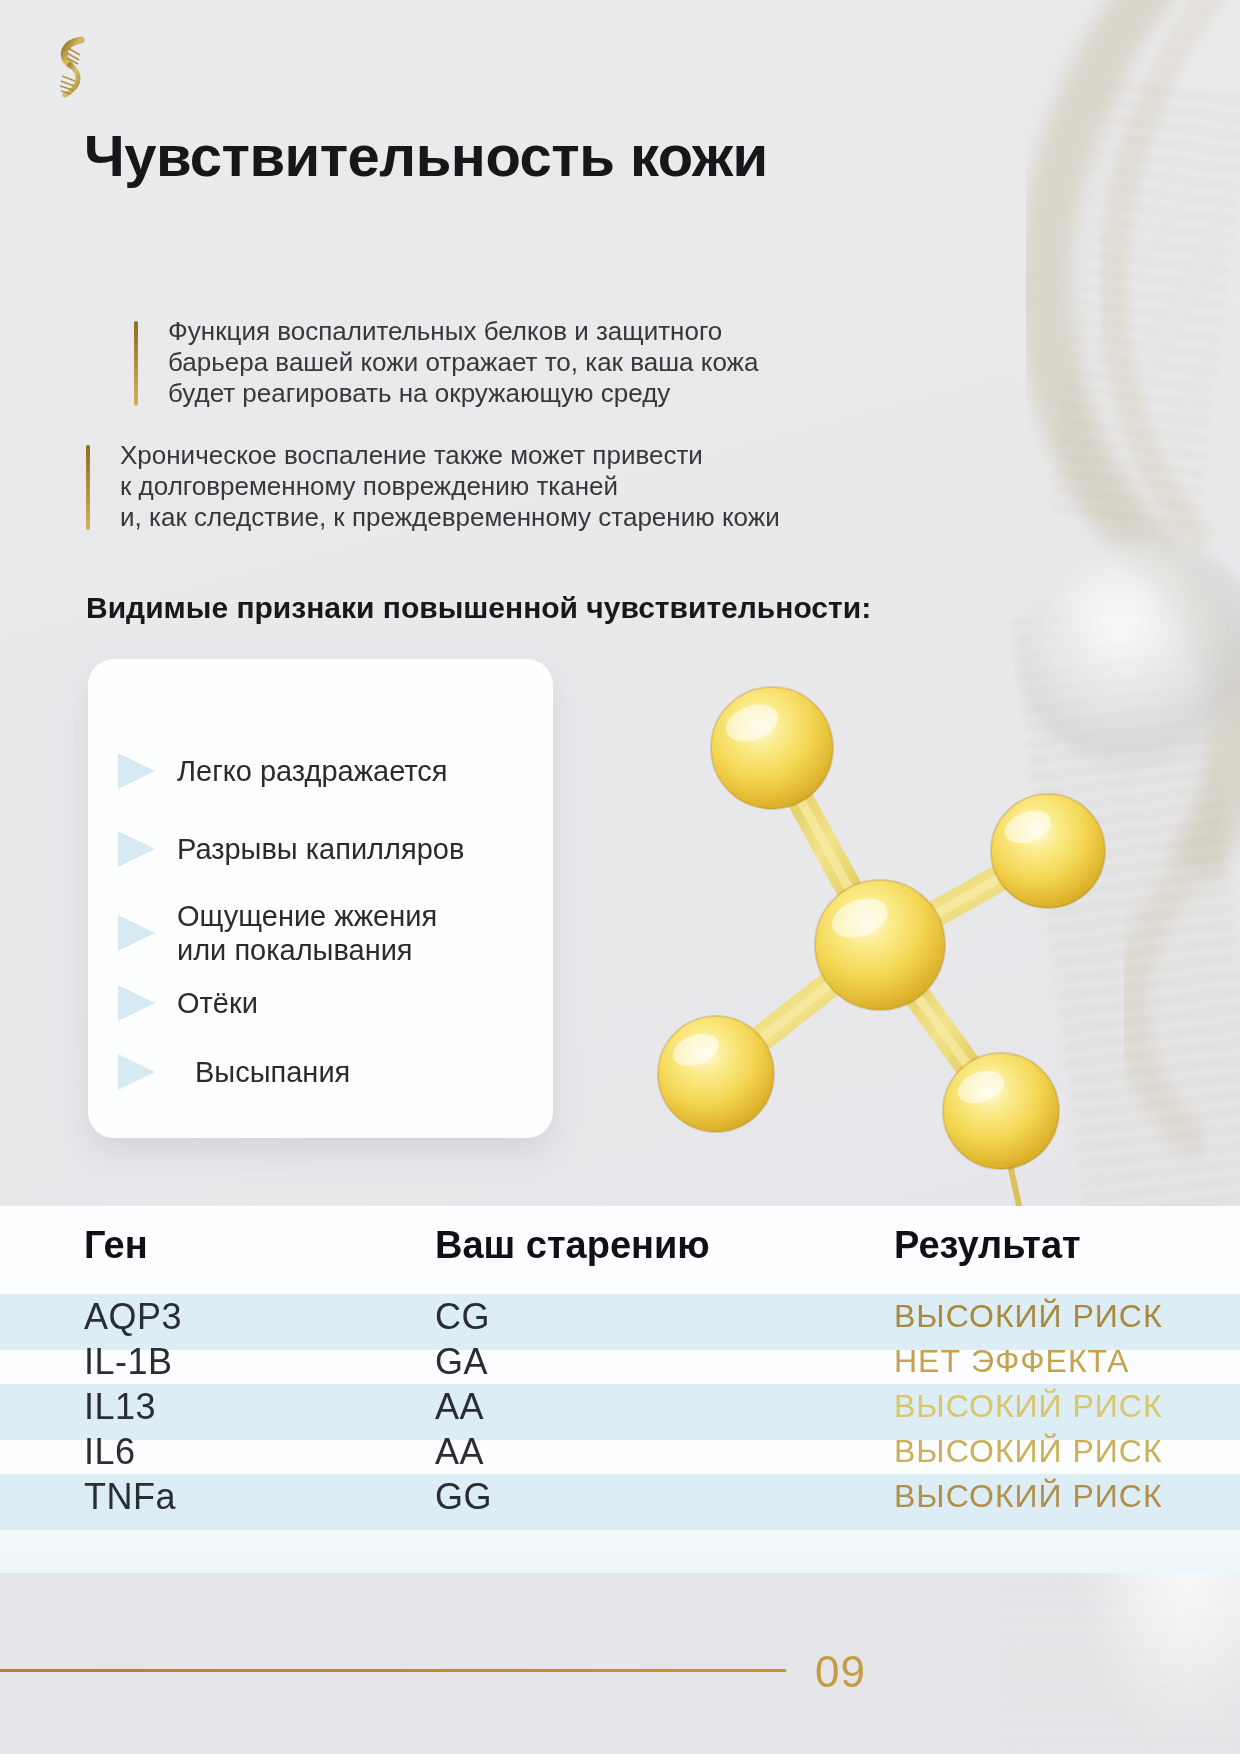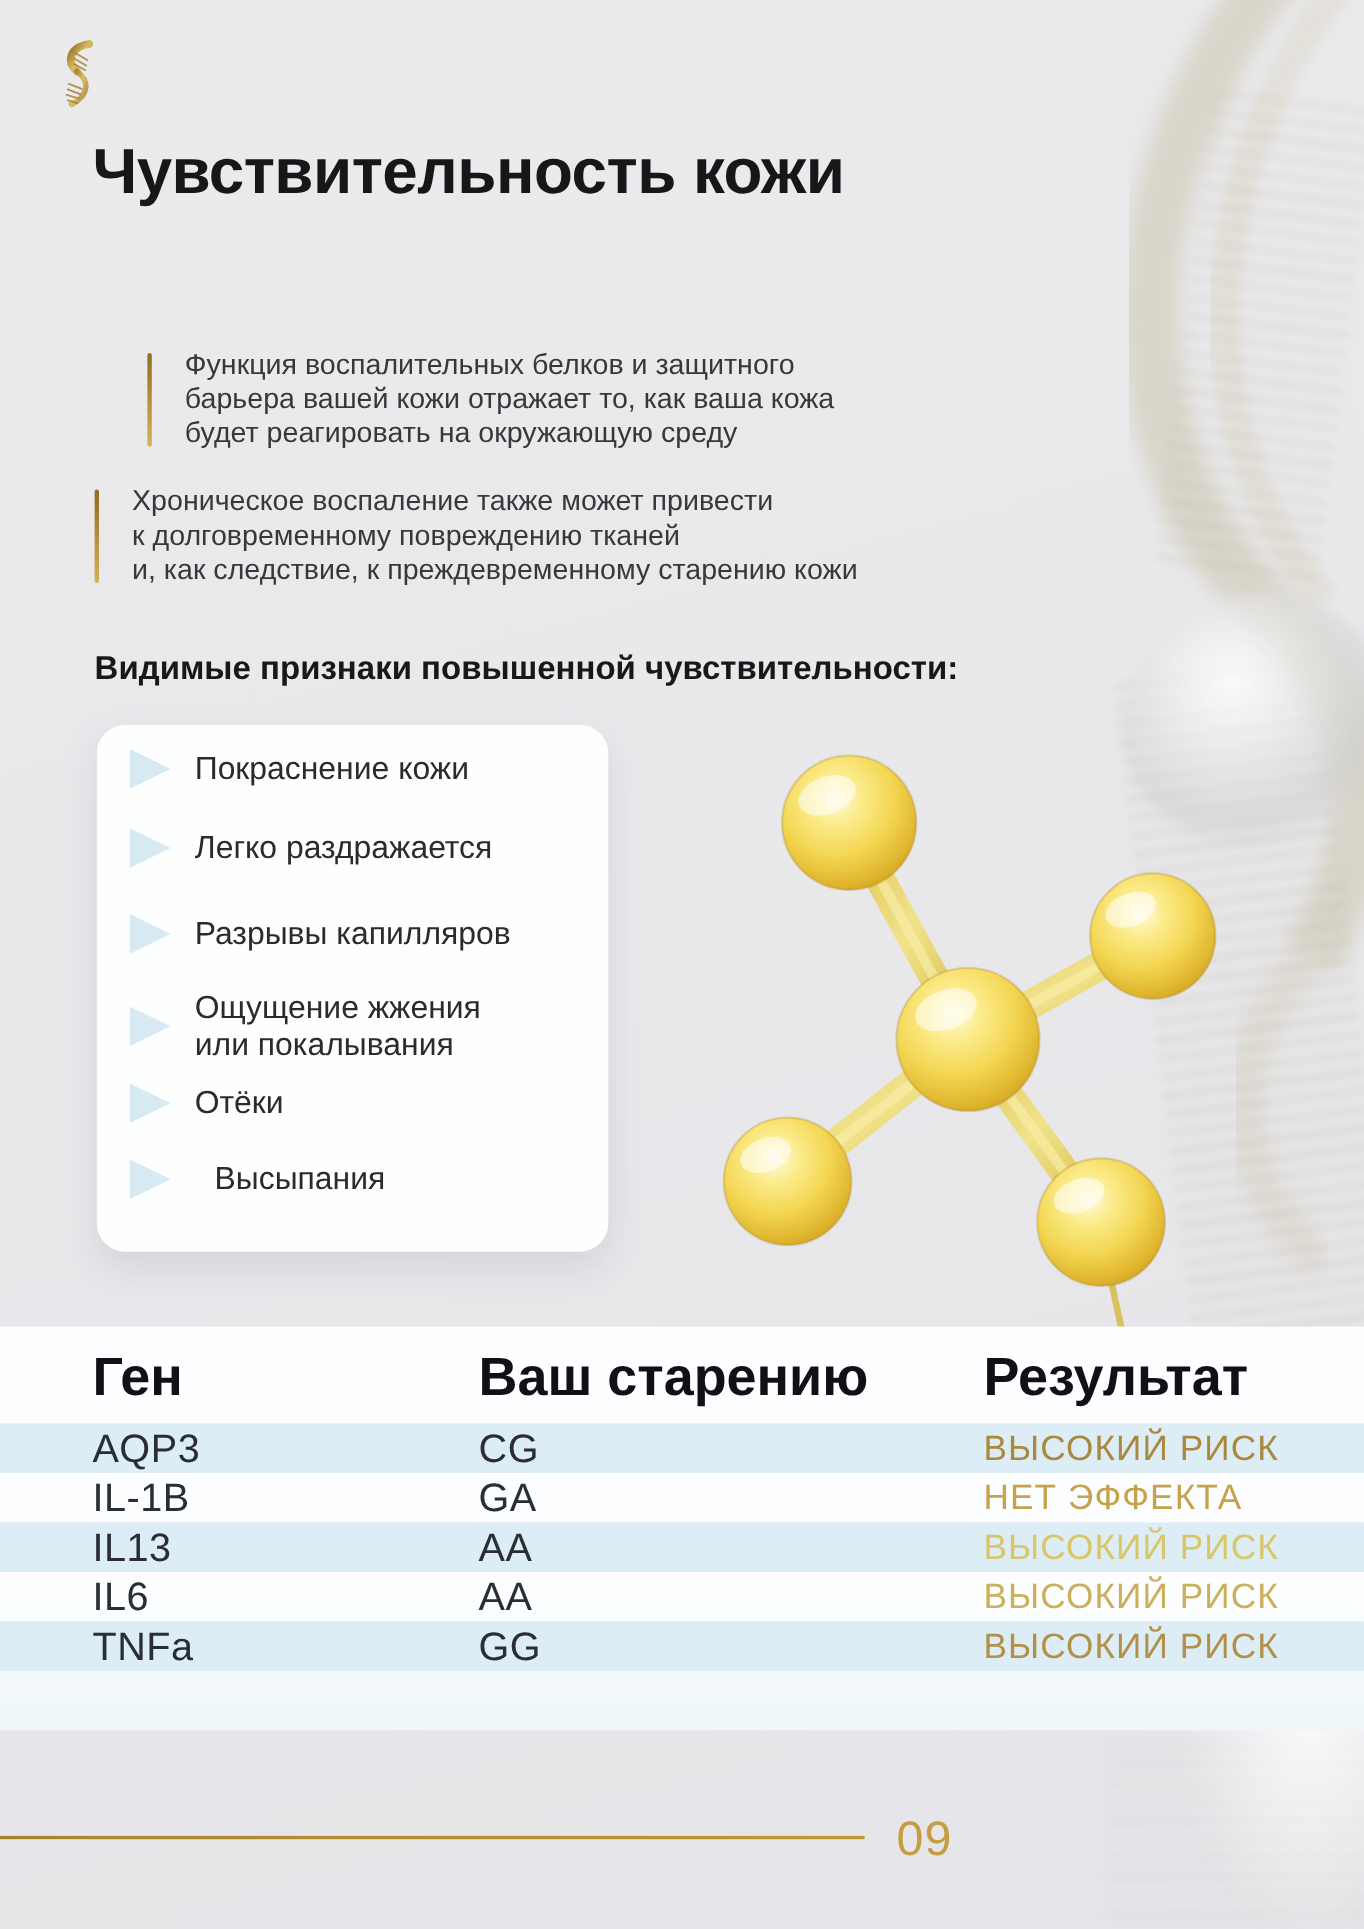--- a/index.html
+++ b/index.html
@@ -50,25 +50,25 @@
   .sign-item.si6{top:395px;gap:40px;}
   .tri{width:0;height:0;flex-shrink:0;
     border-top:18px solid transparent;border-bottom:18px solid transparent;
     border-left:37px solid #d7e9f3;}
   .sign-text{font-size:29px;line-height:34px;color:#2b2b2e;}
   
   .molecule{position:absolute;left:560px;top:560px;width:680px;height:680px;z-index:1;}
   
   .gtable{position:absolute;left:0;top:1206px;width:1240px;height:367px;z-index:3;
     background:linear-gradient(180deg,#fdfeff 0%,#fbfdfe 70%,#eef6fa 100%);}
-  .thead-cell{position:absolute;top:18px;font-size:49px;font-weight:700;color:#101114;}
+  .thead-cell{position:absolute;top:18px;font-size:38px;font-weight:700;color:#101114;}
   .col-gene{left:84px;}
   .col-genotype{left:435px;}
   .col-result{left:894px;}
-  .trow{position:absolute;left:0;width:1240px;height:45px;}
+  .trow{position:absolute;left:0;width:1240px;height:56px;}
   .trow.hl{background:#dcedf5;}
   .trow.row1{top:88px;}
   .trow.row2{top:133px;}
   .trow.row3{top:178px;}
   .trow.row4{top:223px;padding-left:36px;}
   .trow.row5{top:268px;}
   .tcell{position:absolute;line-height:45px;}
   .tcell.gene,.tcell.genotype{font-size:36px;font-weight:300;color:#2a2d33;letter-spacing:.5px;}
   .tcell.result{font-size:32px;font-weight:400;letter-spacing:1px;top:0;}
   
@@ -133,24 +133,20 @@
   </div>
   <div class="para p2">
     <div>Хроническое воспаление также может привести</div>
     <div>к долговременному повреждению тканей</div>
     <div>и, как следствие, к преждевременному старению кожи</div>
   </div>
 
   <h2 class="signs-heading">Видимые признаки повышенной чувствительности:</h2>
 
   <div class="card">
-    <div class="sign-item si1">
-      <span class="tri"></span>
-      <span class="sign-text">Покраснение кожи</span>
-    </div>
     <div class="sign-item si2">
       <span class="tri"></span>
       <span class="sign-text">Легко раздражается</span>
     </div>
     <div class="sign-item si3">
       <span class="tri"></span>
       <span class="sign-text">Разрывы капилляров</span>
     </div>
     <div class="sign-item si4">
       <span class="tri"></span>

